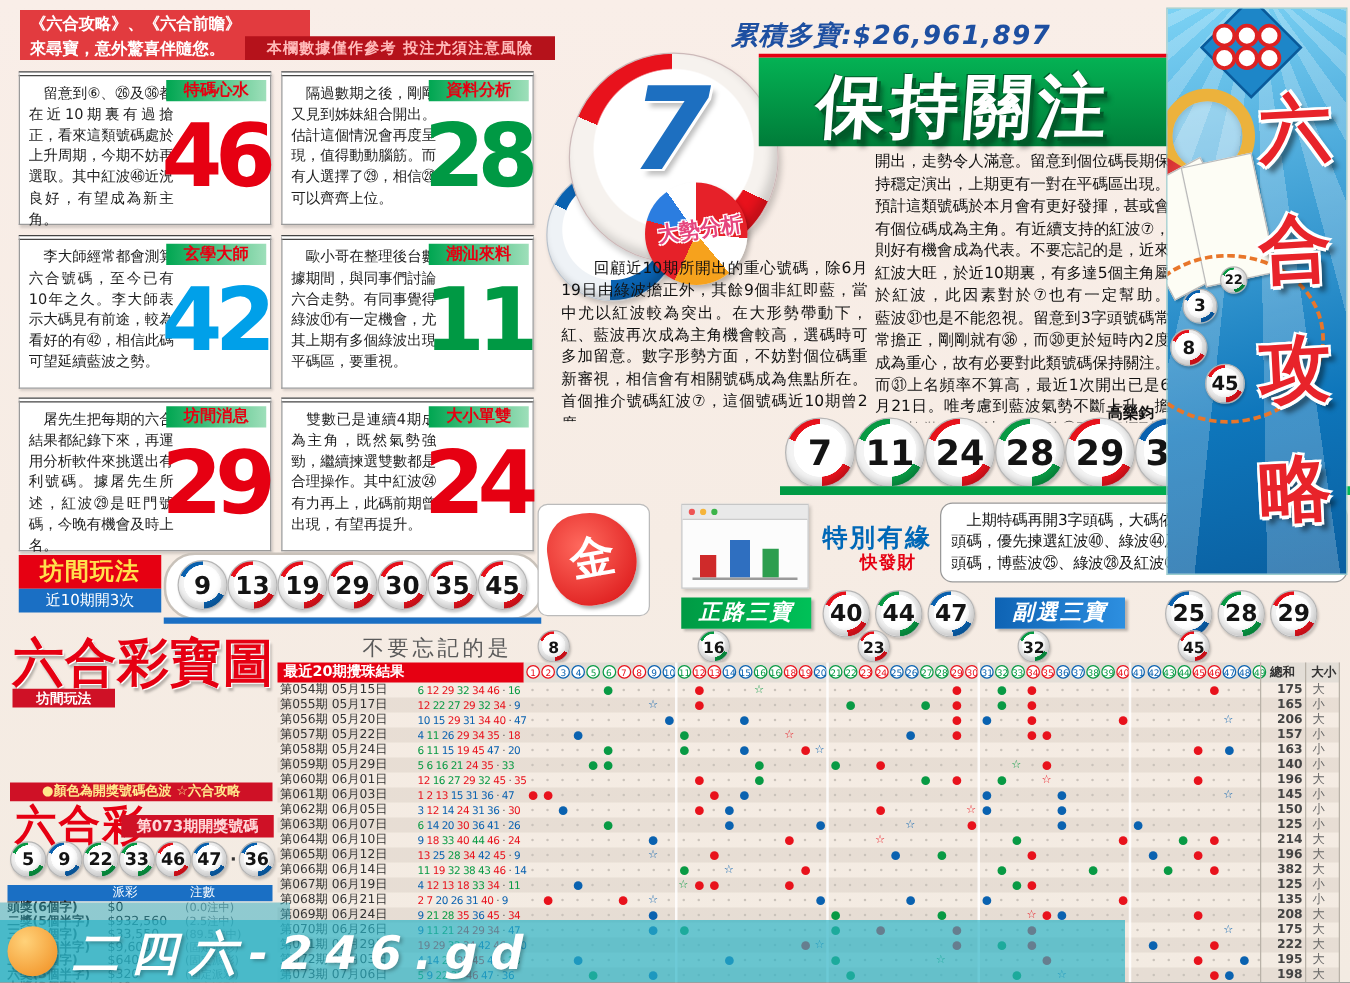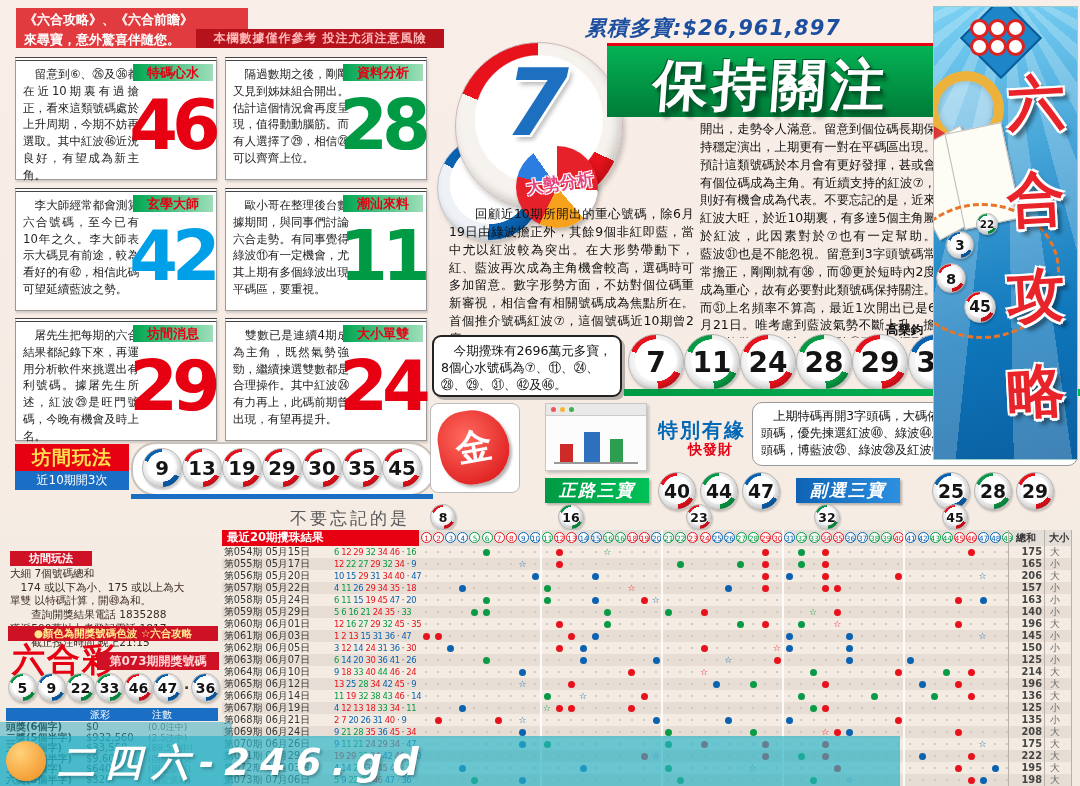--- a/index.html
+++ b/index.html
@@ -205,21 +205,20 @@
 
   <div class="abs jackpot nowrap">累積多寶:$26,961,897</div>
   <div class="abs headline">
     <span>保持關注</span>
   </div>
 
   <div class="abs artcol" style="left:449px;top:205px;width:245px;height:132px;overflow:hidden;">　　回顧近10期所開出的重心號碼，除6月19日由綠波擔正外，其餘9個非紅即藍，當中尤以紅波較為突出。在大形勢帶動下，紅、藍波再次成為主角機會較高，選碼時可多加留意。數字形勢方面，不妨對個位碼重新審視，相信會有相關號碼成為焦點所在。　　首個推介號碼紅波⑦，這個號碼近10期曾2度</div>
   <div class="abs artcol" style="left:700px;top:120px;width:236px;height:218px;overflow:hidden;">開出，走勢令人滿意。留意到個位碼長期保持穩定演出，上期更有一對在平碼區出現。預計這類號碼於本月會有更好發揮，甚或會有個位碼成為主角。有近續支持的紅波⑦，則好有機會成為代表。不要忘記的是，近來紅波大旺，於近10期裏，有多達5個主角屬於紅波，此因素對於⑦也有一定幫助。　　藍波㉛也是不能忽視。留意到3字頭號碼常常擔正，剛剛就有㊱，而㉚更於短時內2度成為重心，故有必要對此類號碼保持關注。而㉛上名頻率不算高，最近1次開出已是6月21日。唯考慮到藍波氣勢不斷上升，擔正次數僅次於紅波。不排除㉛可以把握到機會，於重要時刻突圍而出。</div>
   <div class="abs" style="left:886px;top:322px;font-size:12.4px;font-weight:bold;color:#111;">高樂鈞</div>
 
-  <div class="abs picksbox">　今期攪珠有2696萬元多寶，8個心水號碼為⑦、⑪、㉔、㉘、㉙、㉛、㊷及㊻。</div>
   <div id="picksballs">
       <div class="ball" style="left: 628px; top: 334px; width: 54px; height: 54px; background: radial-gradient(circle at 50% 47%, rgb(255, 255, 255) 53%, rgba(255, 255, 255, 0) 54%), conic-gradient(from 116deg, rgb(232, 18, 28) 0deg, rgb(232, 18, 28) 60deg, rgb(243, 243, 243) 60deg, rgb(243, 243, 243) 178deg, rgb(232, 18, 28) 178deg, rgb(232, 18, 28) 244deg, rgb(243, 243, 243) 244deg);">
         <span style="font-size: 28.08px;">7</span>
       </div>
       <div class="ball" style="left: 684px; top: 334px; width: 54px; height: 54px; background: radial-gradient(circle at 50% 47%, rgb(255, 255, 255) 53%, rgba(255, 255, 255, 0) 54%), conic-gradient(from 116deg, rgb(8, 154, 68) 0deg, rgb(8, 154, 68) 60deg, rgb(243, 243, 243) 60deg, rgb(243, 243, 243) 178deg, rgb(8, 154, 68) 178deg, rgb(8, 154, 68) 244deg, rgb(243, 243, 243) 244deg);">
         <span style="font-size: 28.08px;">11</span>
       </div>
       <div class="ball" style="left: 740px; top: 334px; width: 54px; height: 54px; background: radial-gradient(circle at 50% 47%, rgb(255, 255, 255) 53%, rgba(255, 255, 255, 0) 54%), conic-gradient(from 116deg, rgb(232, 18, 28) 0deg, rgb(232, 18, 28) 60deg, rgb(243, 243, 243) 60deg, rgb(243, 243, 243) 178deg, rgb(232, 18, 28) 178deg, rgb(232, 18, 28) 244deg, rgb(243, 243, 243) 244deg);">
         <span style="font-size: 28.08px;">24</span>
       </div>
@@ -313,29 +312,22 @@
         </div>
         <div class="ball" style="left: 2px; top: 256px; width: 28px; height: 28px; background: radial-gradient(circle at 50% 47%, rgb(255, 255, 255) 53%, rgba(255, 255, 255, 0) 54%), conic-gradient(from 116deg, rgb(232, 18, 28) 0deg, rgb(232, 18, 28) 60deg, rgb(243, 243, 243) 60deg, rgb(243, 243, 243) 178deg, rgb(232, 18, 28) 178deg, rgb(232, 18, 28) 244deg, rgb(243, 243, 243) 244deg);">
           <span style="font-size: 14.56px;">8</span>
         </div>
         <div class="ball" style="left: 30px; top: 284px; width: 30px; height: 30px; background: radial-gradient(circle at 50% 47%, rgb(255, 255, 255) 53%, rgba(255, 255, 255, 0) 54%), conic-gradient(from 116deg, rgb(232, 18, 28) 0deg, rgb(232, 18, 28) 60deg, rgb(243, 243, 243) 60deg, rgb(243, 243, 243) 178deg, rgb(232, 18, 28) 178deg, rgb(232, 18, 28) 244deg, rgb(243, 243, 243) 244deg);">
           <span style="font-size: 15.6px;">45</span>
         </div>
       </div>
   </div>
 
+  <div class="abs treasure-title nowrap">六合彩寶圖</div>
   <div class="abs rules-head">坊間玩法</div>
-  <div class="abs rules" id="ruleslist">
-      <div>大細 7個號碼總和</div>
-      <div>　174 或以下為小、175 或以上為大</div>
-      <div>單雙 以特碼計算，開㊾為和。</div>
-      <div>　　查詢開獎結果電話 1835288</div>
-      <div>獲派500萬以上者登記電話 1817</div>
-      <div>　　截止投注時間 晚上21:15</div>
-    </div>
   <div class="abs legendbar nowrap">●顏色為開獎號碼色波 ☆六合攻略</div>
   <div class="abs result-title">六合彩</div>
   <div class="abs result-sub">第073期開獎號碼</div>
   <div id="resultballs">
       <div class="ball" style="left: 8px; top: 673px; width: 27px; height: 27px; background: radial-gradient(circle at 50% 47%, rgb(255, 255, 255) 53%, rgba(255, 255, 255, 0) 54%), conic-gradient(from 116deg, rgb(8, 154, 68) 0deg, rgb(8, 154, 68) 60deg, rgb(243, 243, 243) 60deg, rgb(243, 243, 243) 178deg, rgb(8, 154, 68) 178deg, rgb(8, 154, 68) 244deg, rgb(243, 243, 243) 244deg);">
         <span style="font-size: 14.04px;">5</span>
       </div>
       <div class="ball" style="left: 37px; top: 673px; width: 27px; height: 27px; background: radial-gradient(circle at 50% 47%, rgb(255, 255, 255) 53%, rgba(255, 255, 255, 0) 54%), conic-gradient(from 116deg, rgb(10, 98, 176) 0deg, rgb(10, 98, 176) 60deg, rgb(243, 243, 243) 60deg, rgb(243, 243, 243) 178deg, rgb(10, 98, 176) 178deg, rgb(10, 98, 176) 244deg, rgb(243, 243, 243) 244deg);">
         <span style="font-size: 14.04px;">9</span>
       </div>
@@ -1176,21 +1168,21 @@
         <div class="gfaint" style="left: 675.345px;"></div>
         <div class="gfaint" style="left: 687.455px;"></div>
         <div class="gfaint" style="left: 699.565px;"></div>
         <div class="gdot" style="left: 709.175px; background: rgb(8, 154, 68);"></div>
         <div class="gfaint" style="left: 723.785px;"></div>
         <div class="gfaint" style="left: 735.895px;"></div>
         <div class="gdot" style="left: 745.505px; background: rgb(232, 18, 28);"></div>
         <div class="gfaint" style="left: 760.115px;"></div>
         <div class="gfaint" style="left: 772.225px;"></div>
         <div class="gfaint" style="left: 784.335px;"></div>
-        <span class="sum">136</span>
+        <span class="sum">382</span>
         <span class="sz">大</span>
       </div>
       <div class="crow z" style="top: 702px;">
         <span class="per">第067期 06月19日</span>
         <span class="nums"><span style="color: rgb(10, 98, 176);">4</span><span style="color: rgb(232, 18, 28);"> 12</span><span style="color: rgb(232, 18, 28);"> 13</span><span style="color: rgb(232, 18, 28);"> 18</span><span style="color: rgb(8, 154, 68);"> 33</span><span style="color: rgb(232, 18, 28);"> 34</span><span style="color: rgb(85, 85, 85);"> · </span><span style="color: rgb(8, 154, 68);">11</span></span>
         <div class="gfaint" style="left: 203.055px;"></div>
         <div class="gfaint" style="left: 215.165px;"></div>
         <div class="gfaint" style="left: 227.275px;"></div>
         <div class="gdot" style="left: 236.885px; background: rgb(10, 98, 176);"></div>
         <div class="gfaint" style="left: 251.495px;"></div>

